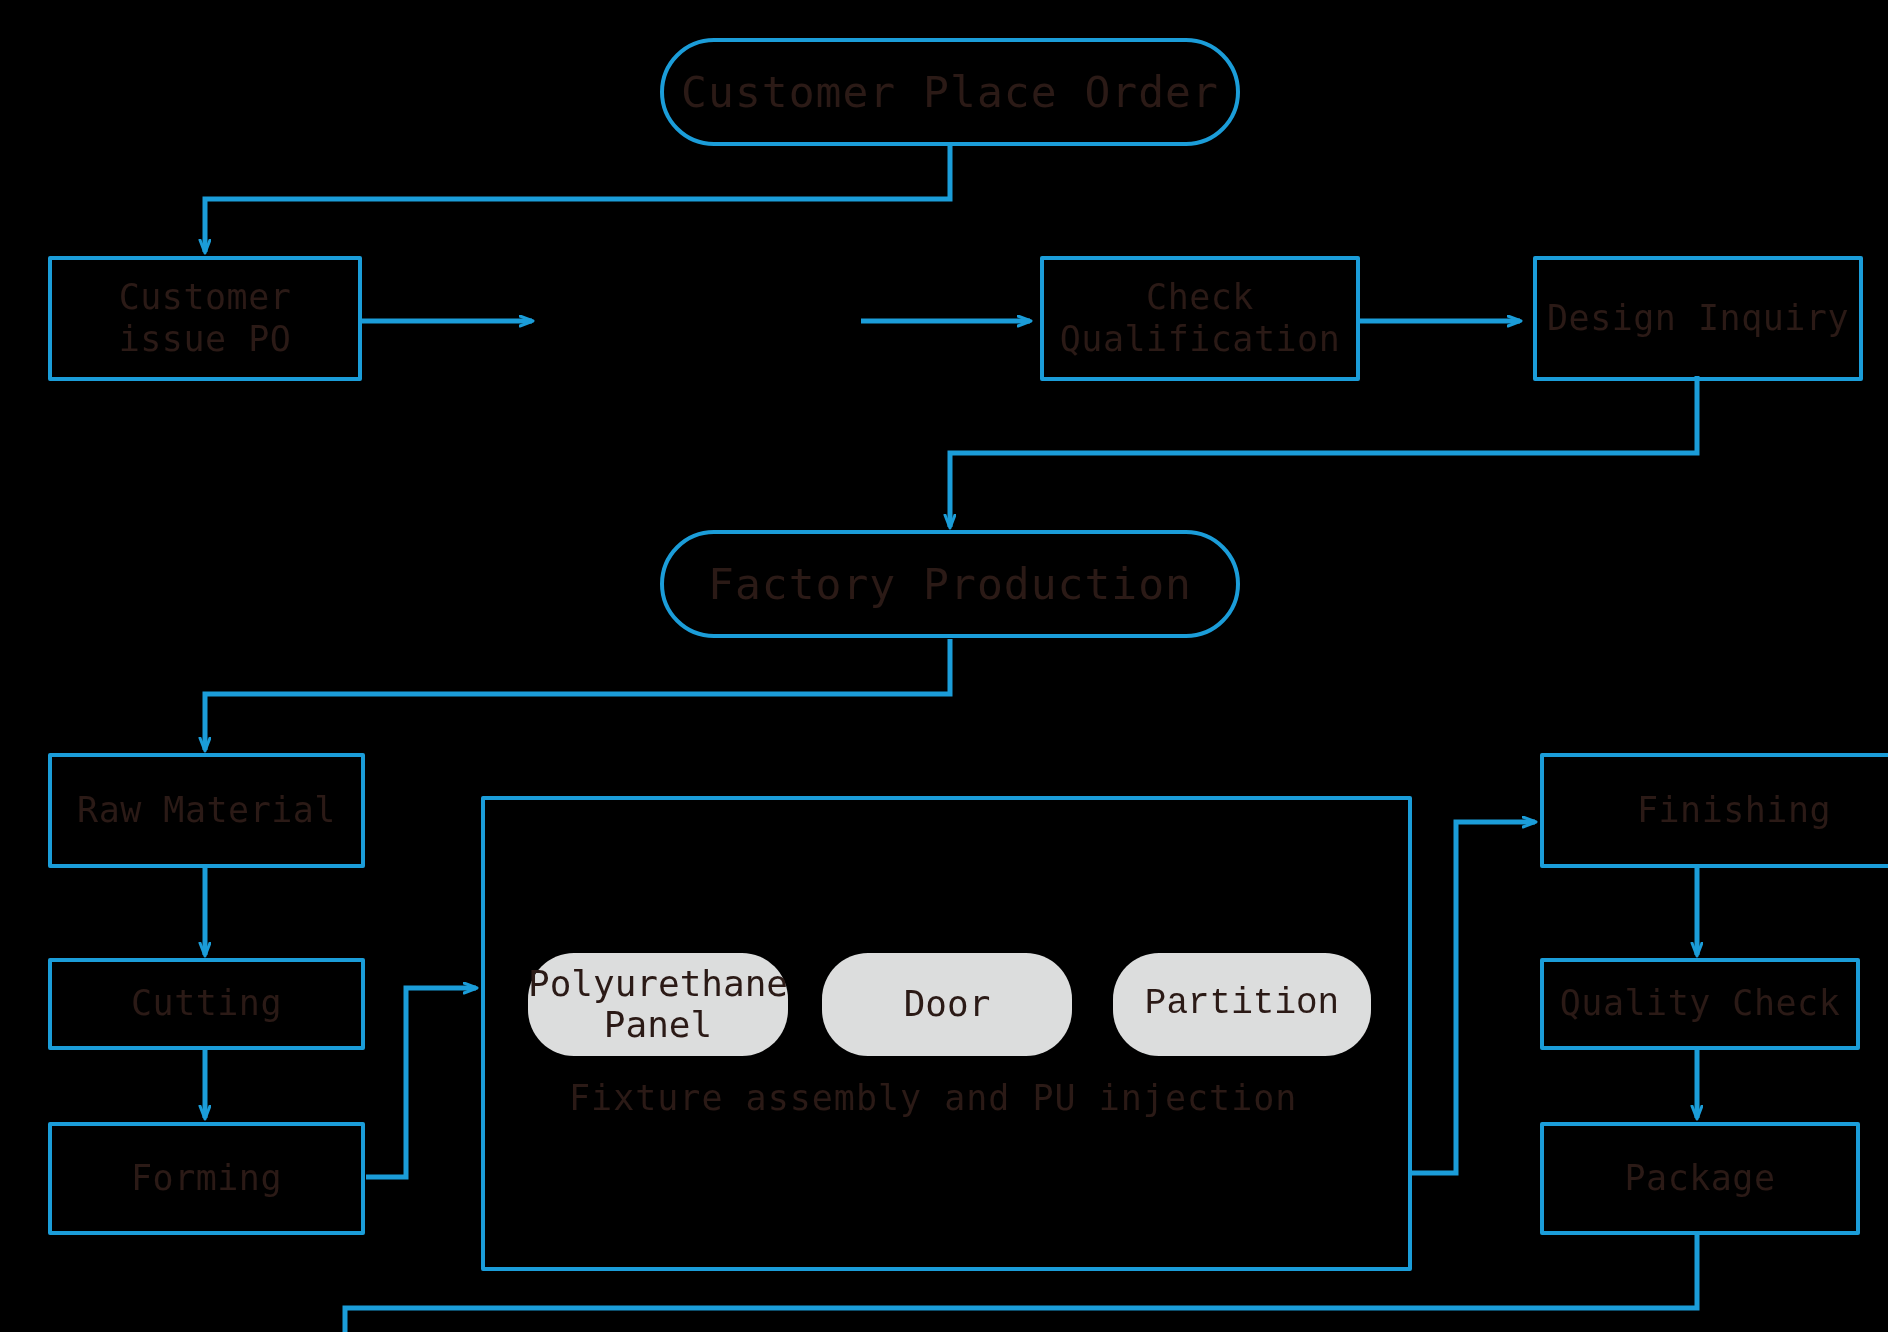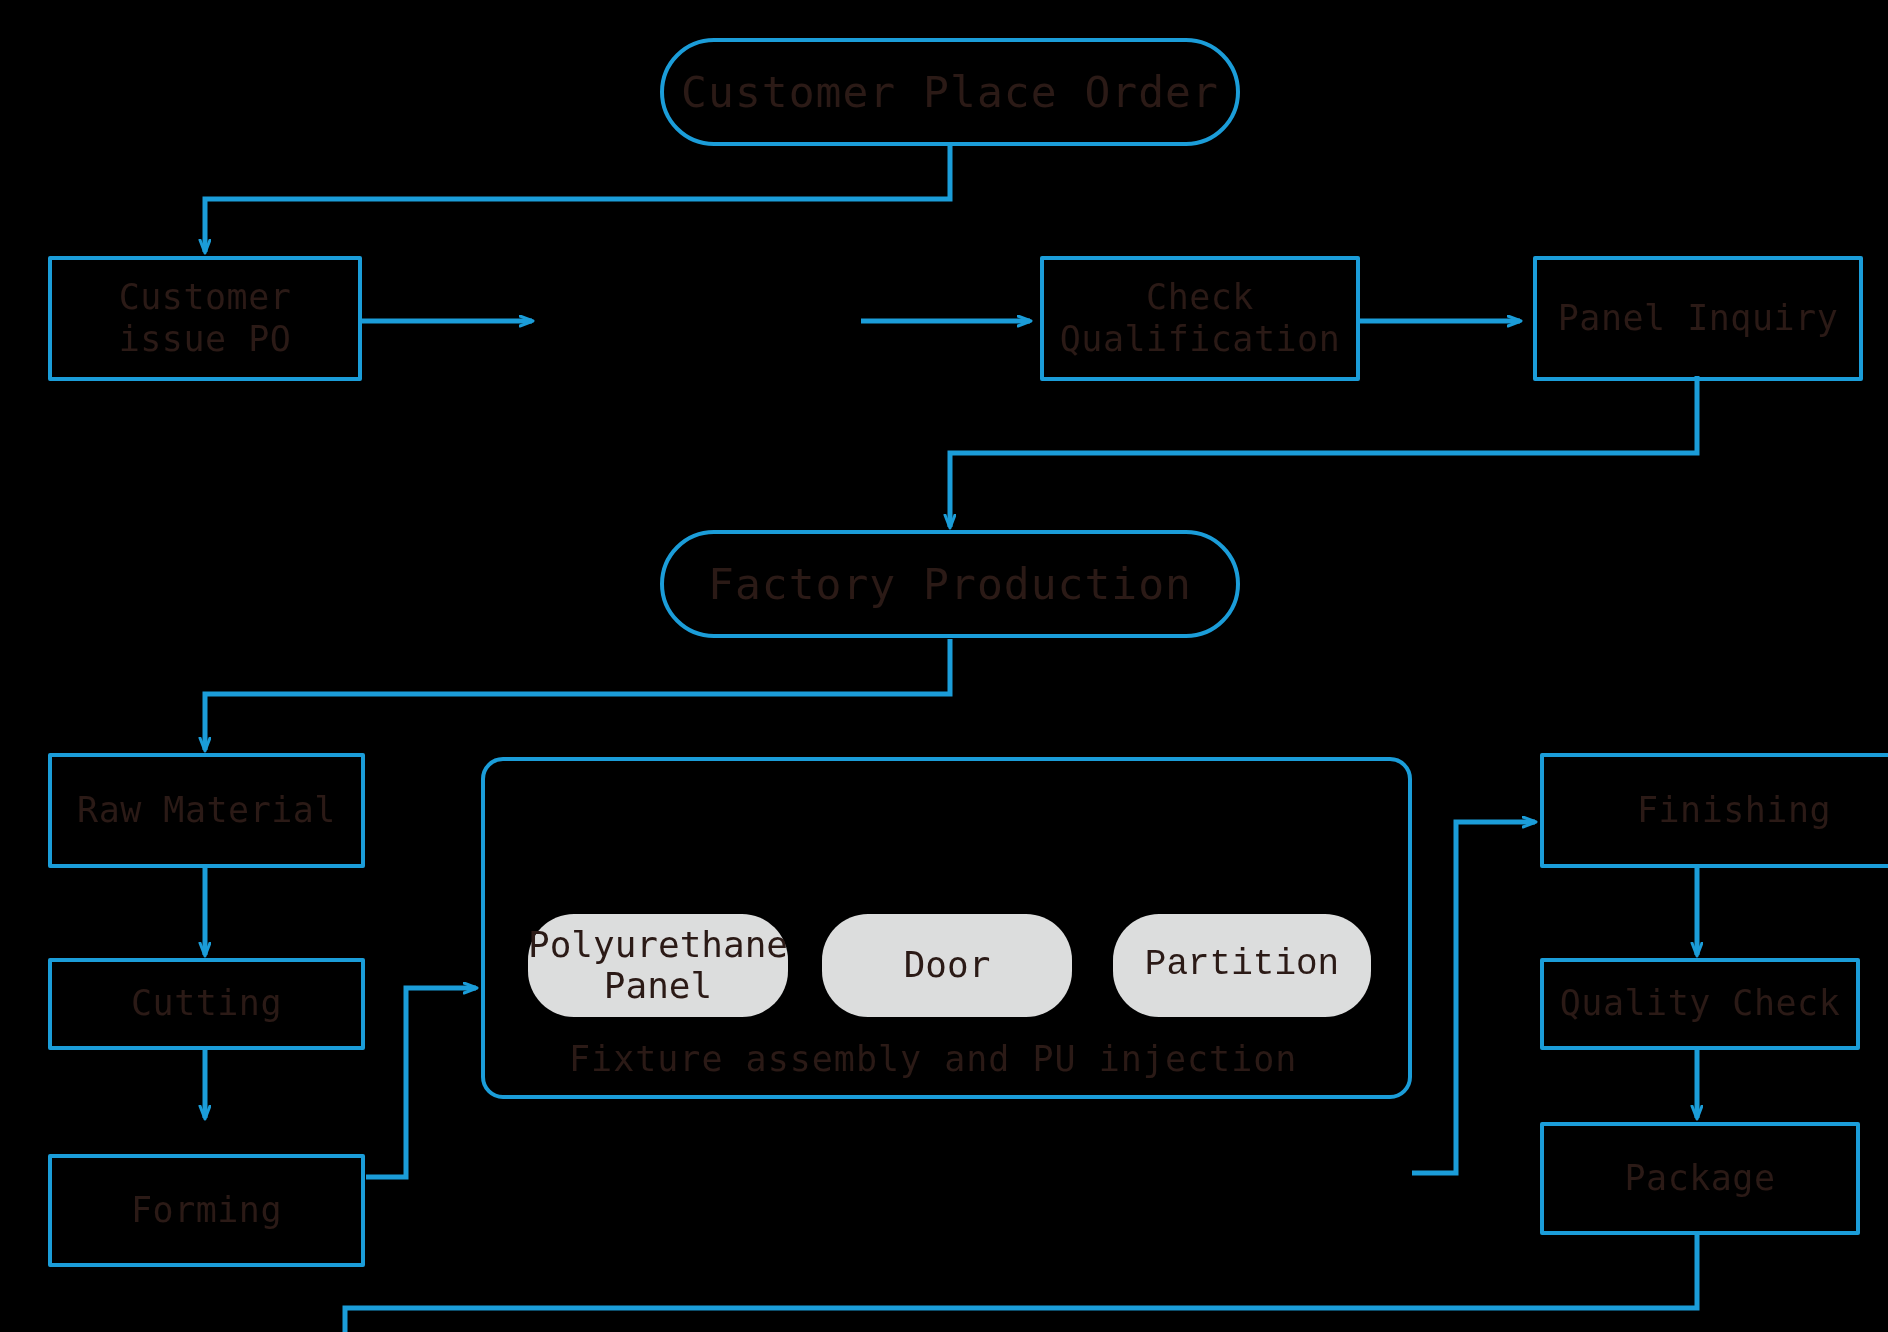--- a/index.html
+++ b/index.html
@@ -120,31 +120,31 @@
 
   <div class="node stadium" style="left:660px; top:38px; width:580px; height:108px;">Customer Place Order</div>
 
   <div class="node rect" style="left:48px; top:256px; width:314px; height:125px;">Customer
 issue PO</div>
 
 
   <div class="node rect" style="left:1040px; top:256px; width:320px; height:125px;">Check
 Qualification</div>
 
-  <div class="node rect" style="left:1533px; top:256px; width:330px; height:125px;">Panel Inquiry</div>
+  <div class="node rect" style="left:1533px; top:256px; width:330px; height:125px;">Design Inquiry</div>
 
   <div class="node stadium" style="left:660px; top:530px; width:580px; height:108px;">Factory Production</div>
 
   <div class="node rect" style="left:48px; top:753px; width:317px; height:115px;">Raw Material</div>
 
   <div class="node rect" style="left:48px; top:958px; width:317px; height:92px;">Cutting</div>
 
-  <div class="node rect" style="left:48px; top:1122px; width:317px; height:113px;margin-top:32px;">Forming</div>
+  <div class="node rect" style="left:48px; top:1122px; width:317px; height:113px;">Forming</div>
 
-  <div class="node group" style="left:481px; top:757px; width:931px; height:342px;border-radius:22px;">
+  <div class="node group" style="left:481px; top:796px; width:931px; height:475px;">
 
     <div class="pill" style="left:43px; top:153px; width:260px; height:103px;">Polyurethane
 Panel</div>
 
     <div class="pill" style="left:337px; top:153px; width:250px; height:103px;">Door</div>
 
     <div class="pill" style="left:628px; top:153px; width:258px; height:103px;font-family:Liberation Mono, monospace;">Partition</div>
 
     <div class="grouplabel" style="left:84px; top:278px;">Fixture assembly and PU injection</div>
   </div>

